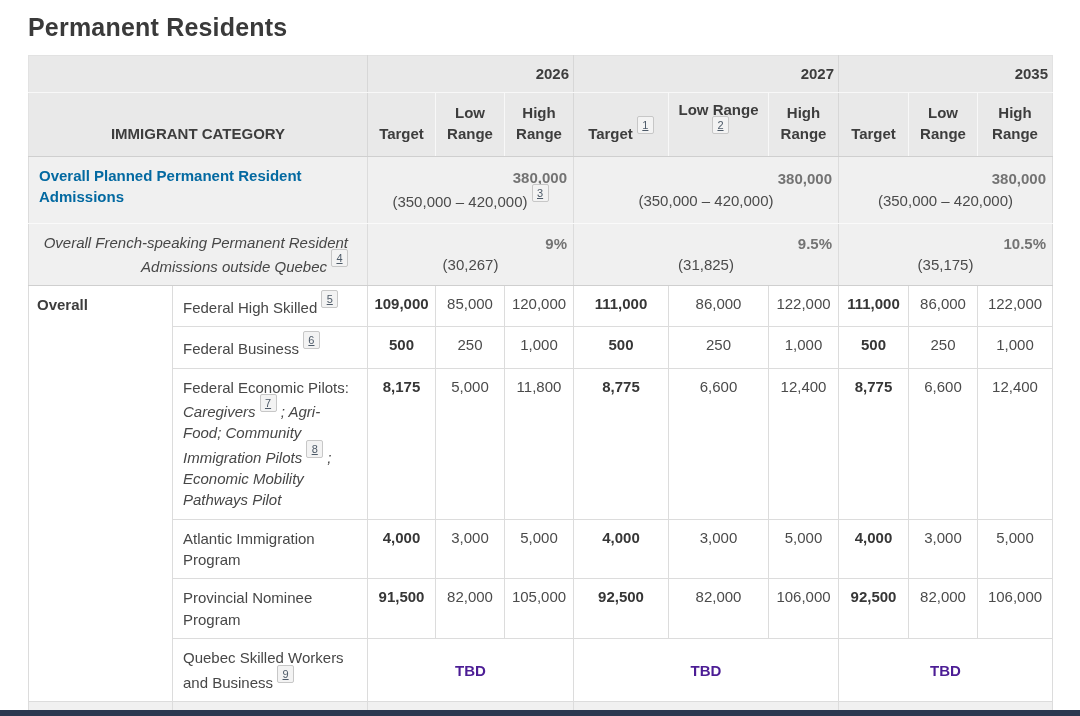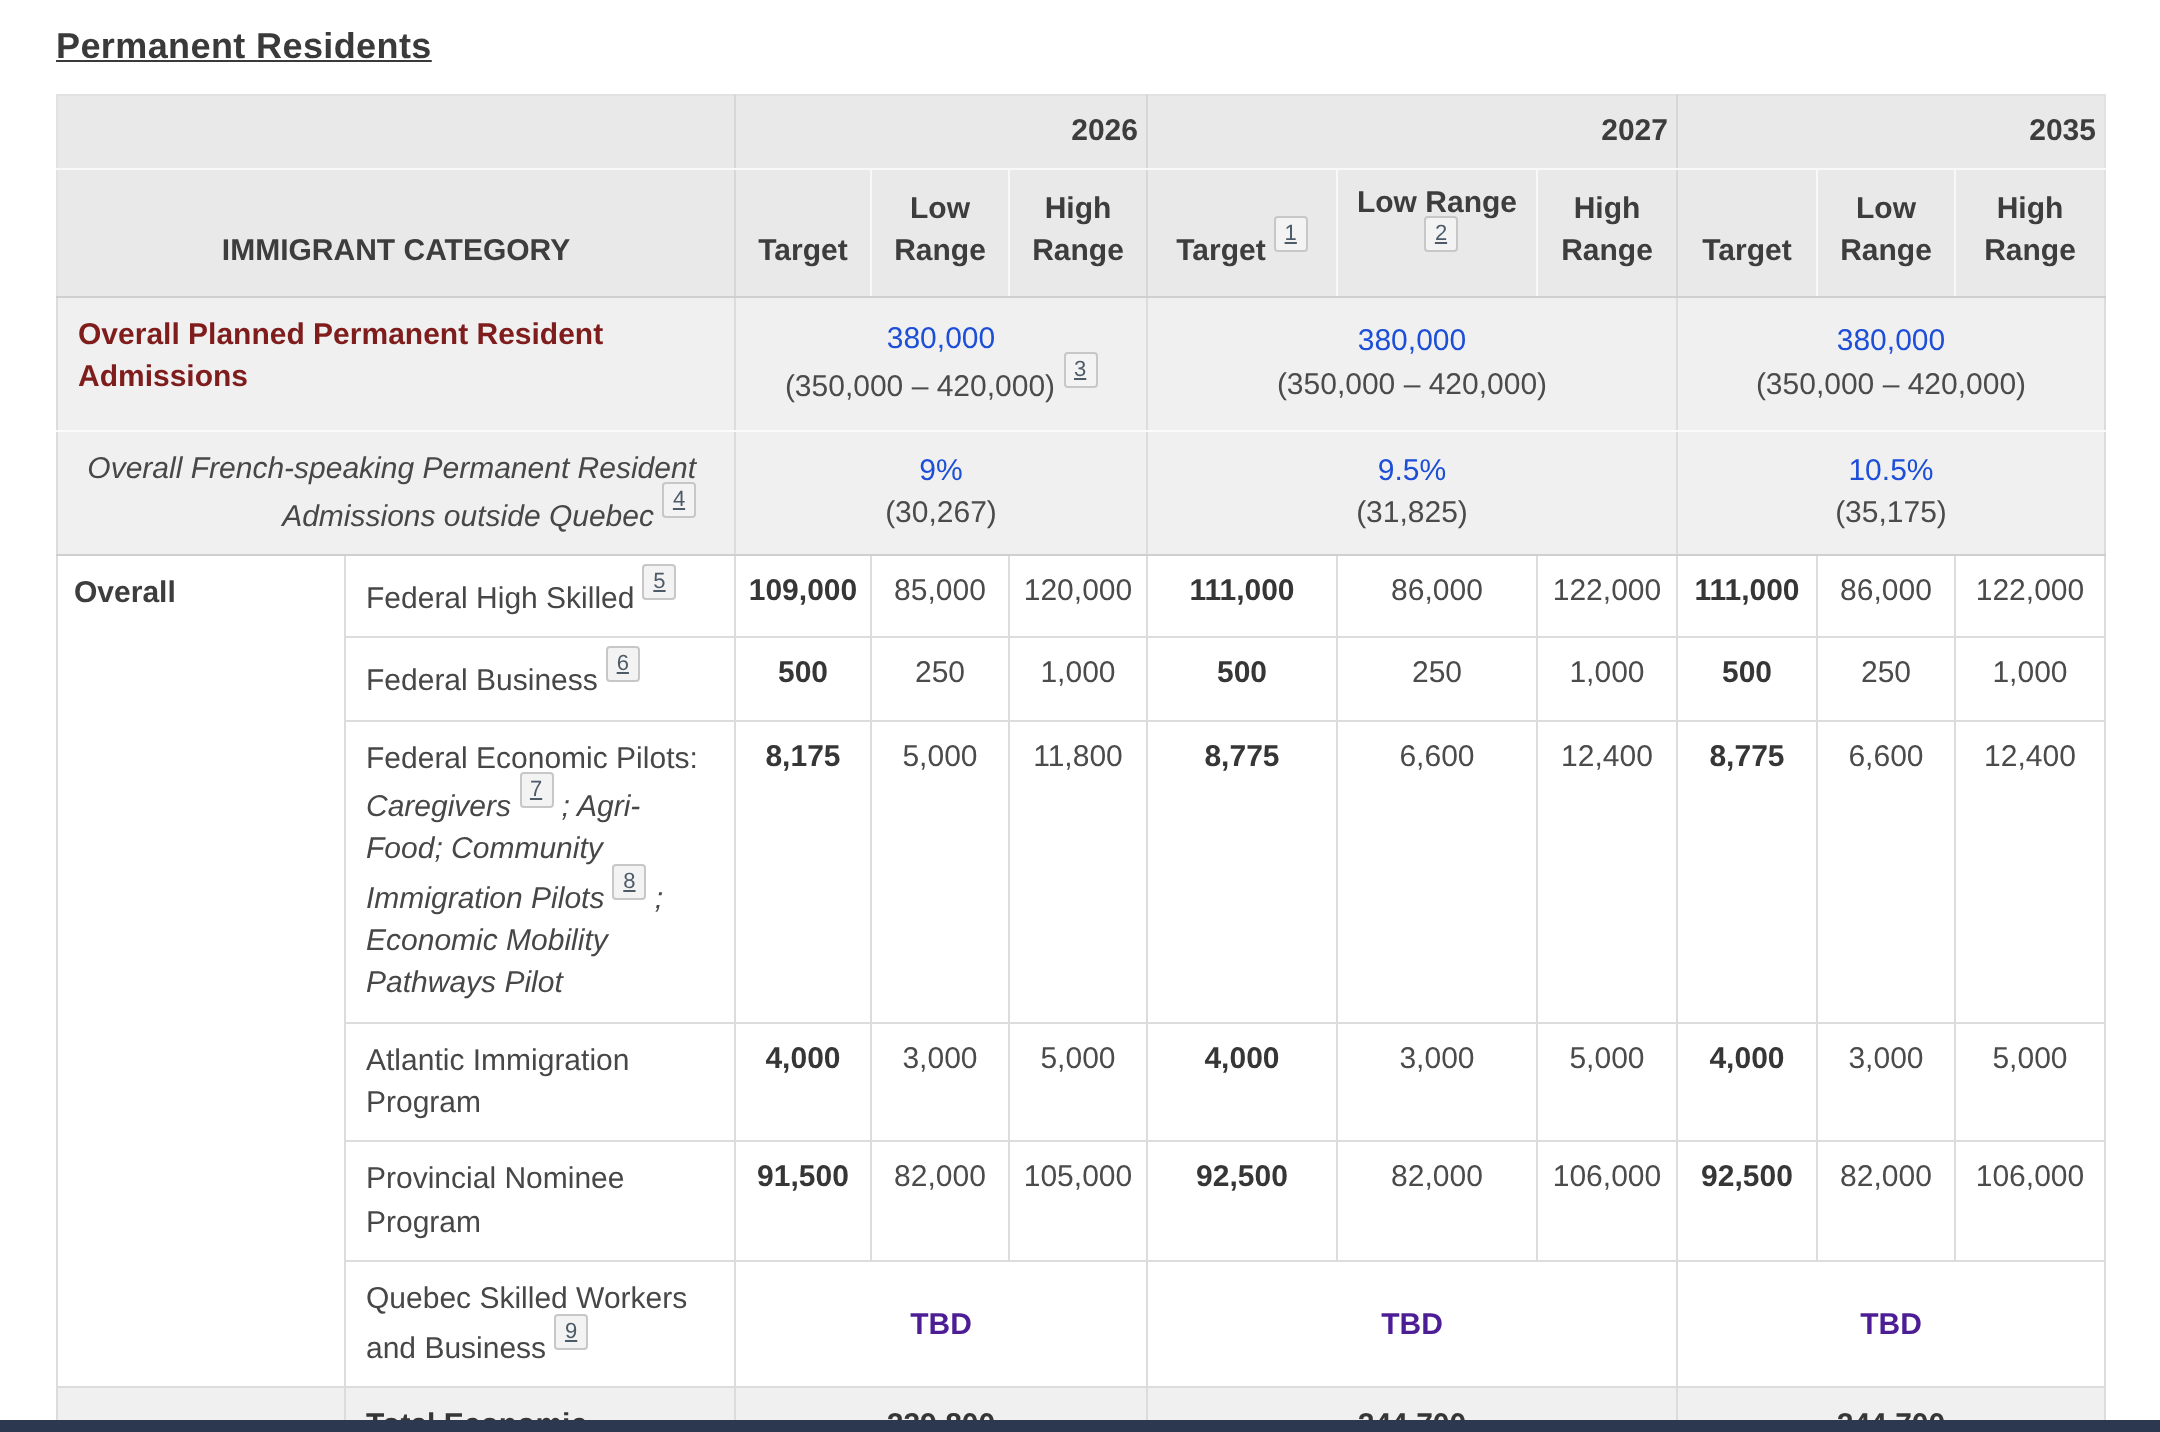--- a/index.html
+++ b/index.html
@@ -5,21 +5,21 @@
   html, body { margin: 0; padding: 0; }
   body {
     width: 1080px; height: 716px; overflow: hidden; position: relative;
     background: #ffffff;
     font-family: "Liberation Sans", sans-serif;
     color: #424242;
   }
   .page { padding: 13px 28px 0 28px; }
   h1.page-title {
     margin: 0 0 13px 0;
-    font-size: 18px; font-weight: 700; color: #3a3a3a; letter-spacing: .2px; text-decoration: underline;
+    font-size: 25px; font-weight: 700; color: #3a3a3a; letter-spacing: .2px;
   }
 
   table.levels {
     border-collapse: collapse; table-layout: fixed;
     width: 1024px; font-size: 15px; line-height: 1.42;
   }
   th, td { border: 1px solid #dcdcdc; overflow: hidden; }
 
   
   thead th, thead td {
@@ -38,25 +38,25 @@
   thead th.cat { text-align: left; padding-left: 8px; }
   .sep-r { border-right-color: #d7d7d7 !important; }
   .edge-l { border-left-color: #e2e2e2 !important; }
   .edge-r { border-right-color: #e2e2e2 !important; }
 
   
   tbody td { padding: 7px 8px; vertical-align: top; background-clip: padding-box; }
   td.num { text-align: center; padding: 7px 3px; color: #4b4b4b; }
   td.num.target { font-weight: 700; color: #363636; }
   td.span-val { text-align: center; vertical-align: middle; padding: 5px 6px; color: #4b4b4b; }
-  .main-line { font-weight: 400; color: #1d4ed8; }
+  .main-line { font-weight: 700; color: #737373; text-align: right; }
   td.label-cell { padding: 8px 10px; color: #474747; }
   td.group-cell { font-weight: 700; color: #3d3d3d; padding: 8px 8px 8px 8px; }
   tr.overall td { border-bottom-color: #fafafa; }
-  tr.overall td.label-cell { font-weight: 700; color: #7f1d1d; }
+  tr.overall td.label-cell { font-weight: 700; color: #0369a1; }
   tr.french td { border-bottom-color: #cfcfcf; }
   tr.french td.label-cell { font-style: italic; text-align: right; padding-right: 19px; }
   .italic { font-style: italic; }
   td.tbd-cell { font-weight: 700; color: #4c1d95; }
   tr.total td { border-top-color: #cfcfcf; font-weight: 700; color: #363636; }
   tr.total td.label-cell { padding-left: 10px; }
 
   
   .fn {
     display: inline-block; box-sizing: border-box;

